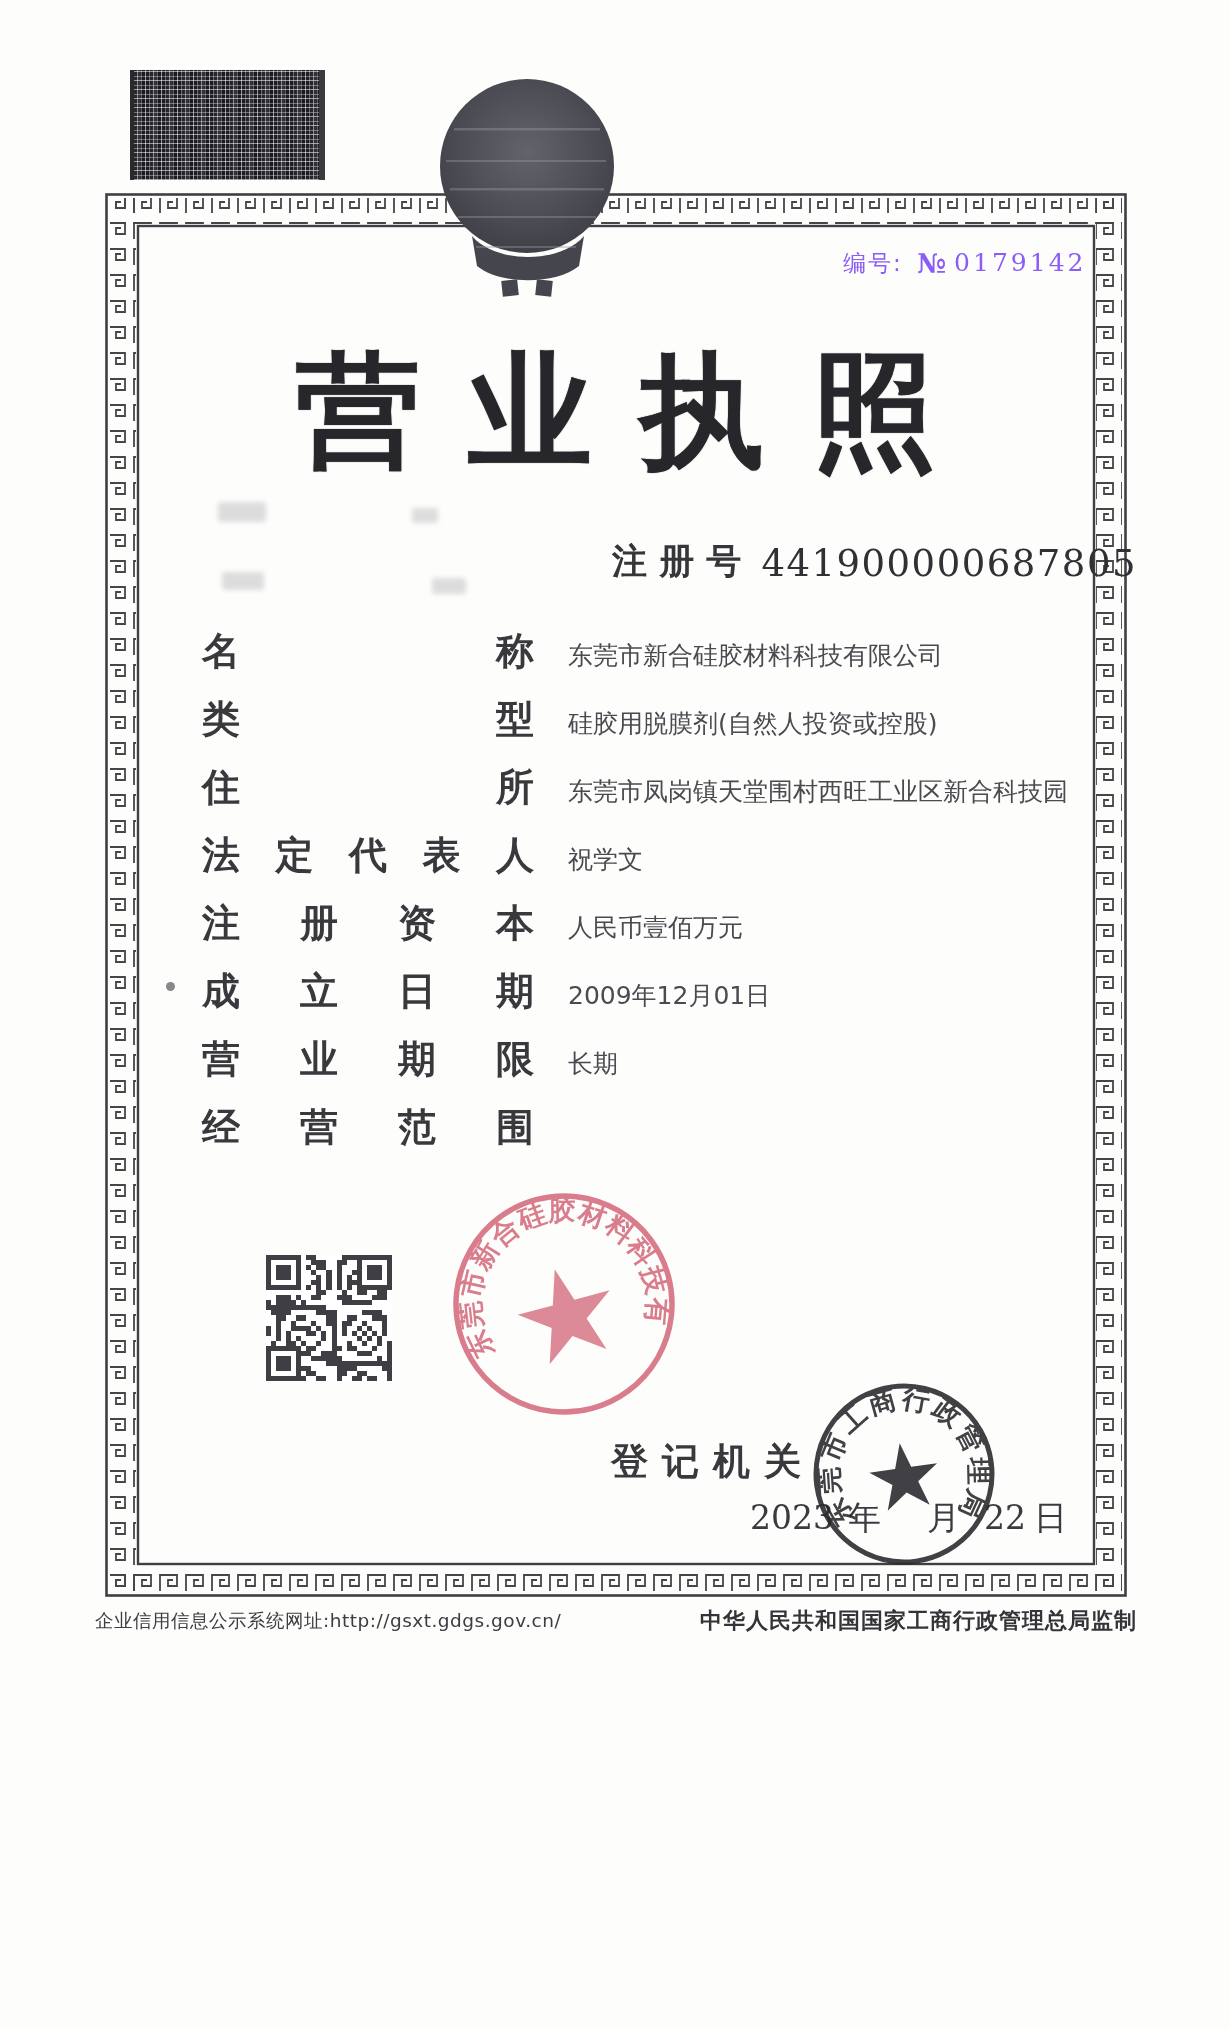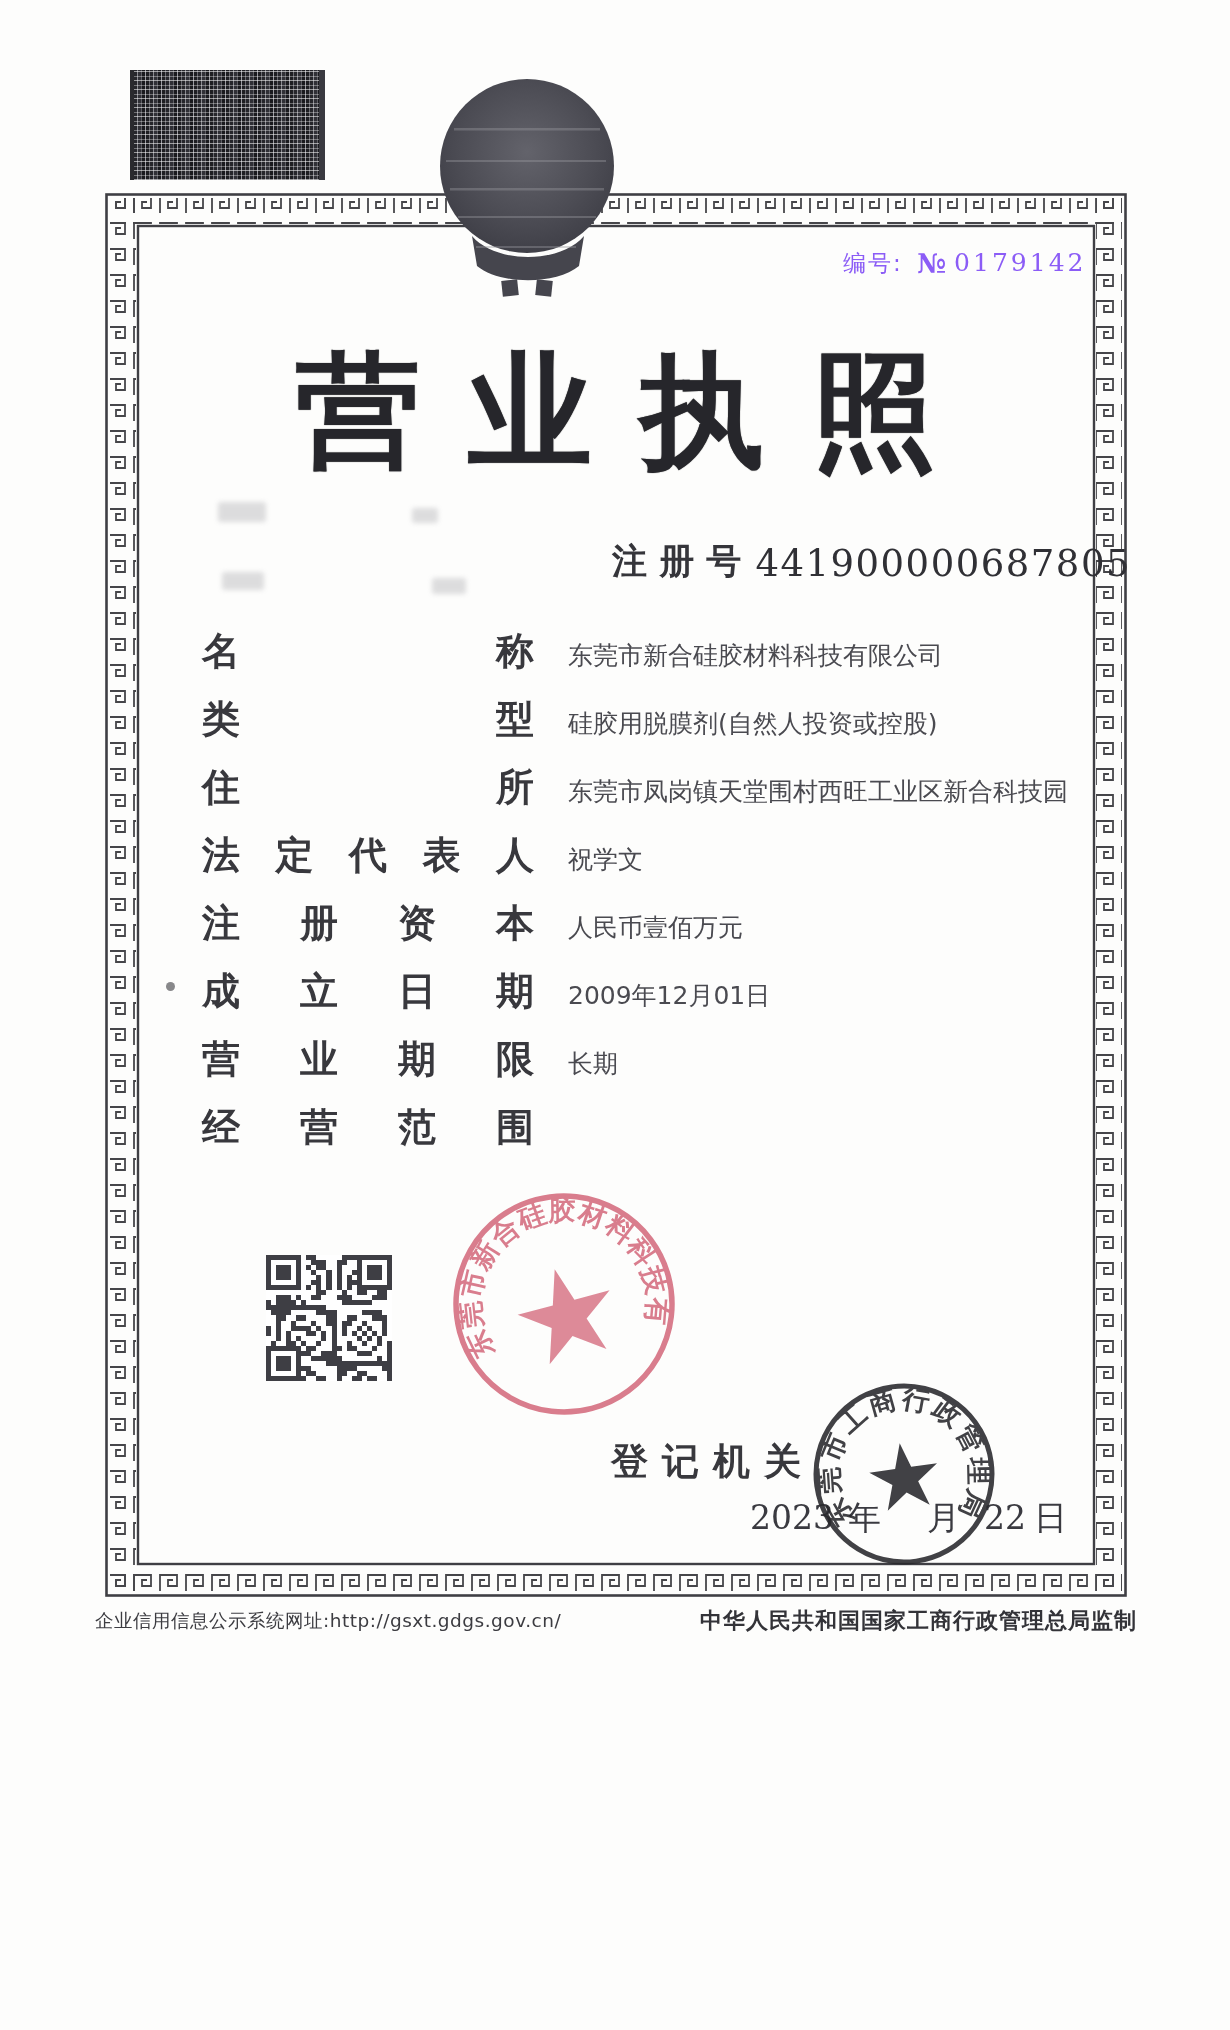--- a/index.html
+++ b/index.html
@@ -30,21 +30,21 @@
   
   .title{
     left:296px;top:336px;width:640px;height:150px;z-index:5;
     display:flex;justify-content:space-between;align-items:center;
     font-size:124px;font-weight:900;color:#26262b;line-height:150px;
     text-shadow:0 0 1px #3a3a3a;
   }
   
   .regline{left:612px;top:538px;z-index:5;display:flex;align-items:flex-end;}
   .regline .lbl{font-size:35px;font-weight:600;color:#35353a;}
-  .regline .num{font-family:"DejaVu Serif","Liberation Serif",serif;font-size:37px;letter-spacing:1.5px;margin-left:14px;color:#303035;}
+  .regline .num{font-family:"DejaVu Serif","Liberation Serif",serif;font-size:37px;letter-spacing:1.5px;margin-left:20px;color:#303035;}
   
   .fields{left:202px;top:630px;width:860px;z-index:5;}
   .frow{display:flex;align-items:flex-start;height:68px;}
   .flabel{
     width:332px;flex-shrink:0;display:flex;justify-content:space-between;
     font-size:38px;font-weight:600;color:#38383d;line-height:1.15;
   }
   .fvalue{margin-left:34px;font-size:25px;color:#4a4a50;padding-top:9px;white-space:nowrap;}
   .frow.scope{height:auto;}
   .frow.scope .fvalue{

